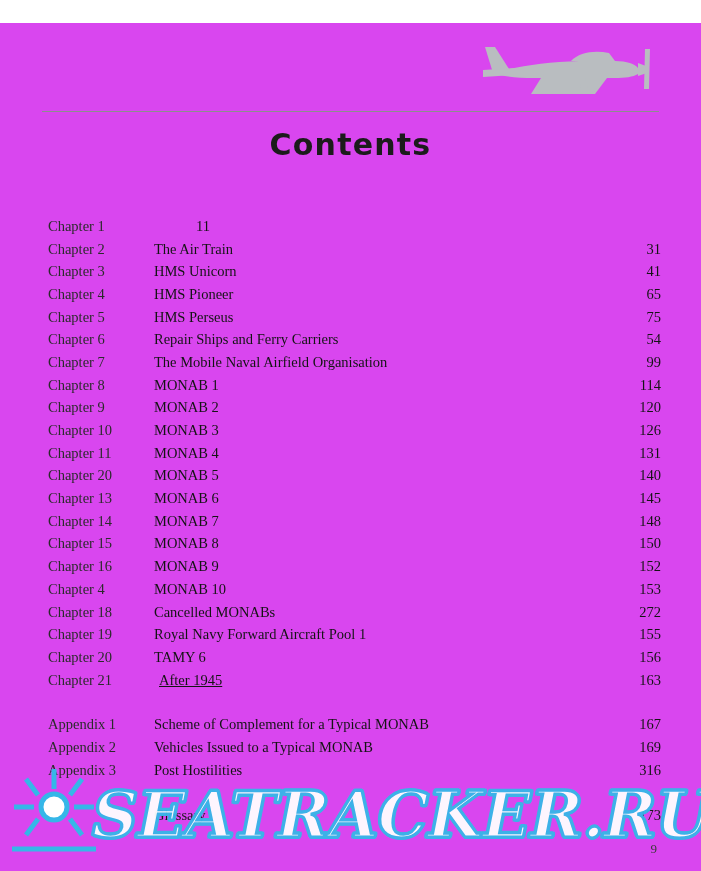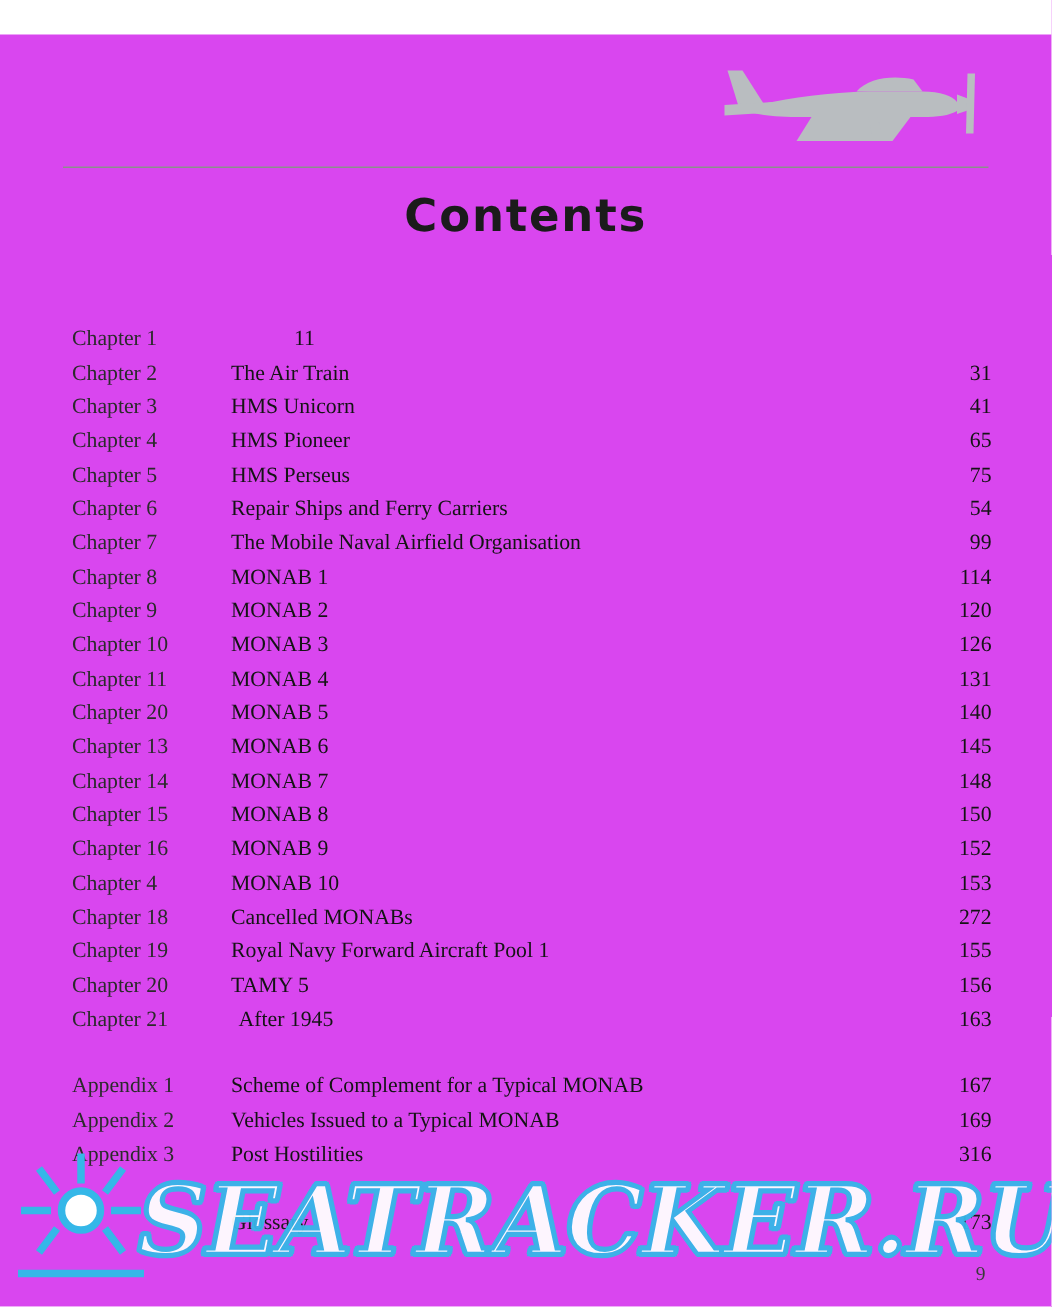--- a/index.html
+++ b/index.html
@@ -84,21 +84,21 @@
     text-overflow: ellipsis;
   }
   .toc-row .page-no {
     flex: 0 0 56px;
     text-align: right;
     color: #141414;
   }
   .toc-gap {
     height: 22px;
   }
-  .toc-row.indent .title { padding-left: 5px; }
+  .toc-row.indent .title { padding-left: 5px; text-decoration: underline; }
 
   
   .glossary-row {
     position: absolute;
     left: 48px;
     right: 40px;
     top: 784px;
     display: flex;
     align-items: center;
     font-size: 14.5px;
@@ -274,21 +274,21 @@
       <span class="title">Cancelled MONABs</span>
       <span class="page-no">272</span>
     </div>
     <div class="toc-row">
       <span class="label">Chapter 19</span>
       <span class="title">Royal Navy Forward Aircraft Pool 1</span>
       <span class="page-no">155</span>
     </div>
     <div class="toc-row">
       <span class="label">Chapter 20</span>
-      <span class="title">TAMY 5</span>
+      <span class="title">TAMY 6</span>
       <span class="page-no">156</span>
     </div>
     <div class="toc-row indent">
       <span class="label">Chapter 21</span>
       <span class="title"> After 1945</span>
       <span class="page-no">163</span>
     </div>
 
     <div class="toc-gap"></div>
 

